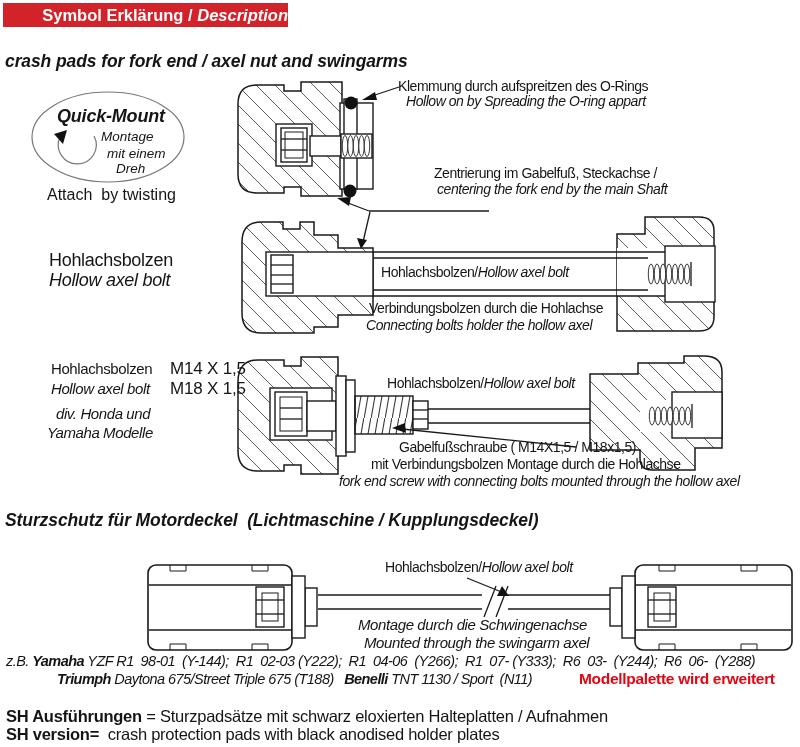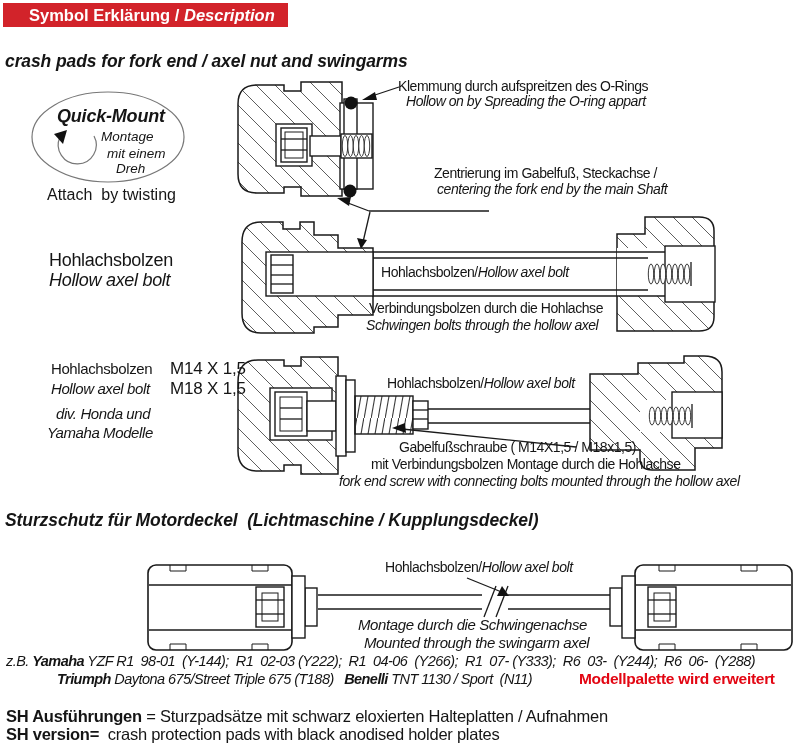--- a/index.html
+++ b/index.html
@@ -1,17 +1,17 @@
 <!DOCTYPE html>
 <html style="--red_bar: #d2232a; --red_note: #e30613;"><head>
 <meta charset="utf-8">
 <style>
   html,body{margin:0;padding:0;background:#fff;}
   .page{position:relative;width:800px;height:747px;background:#fff;overflow:hidden;
-        font-family:"Liberation Sans","DejaVu Sans",sans-serif;color:#151515;}
+        font-family:"Liberation Sans","DejaVu Sans",sans-serif;color:#151515;text-align:right;}
   #draw{position:absolute;left:0;top:0;}
   #draw line,#draw polyline{stroke:#1a1a1a;stroke-width:1.3;fill:none;}
   .hatched{fill:url(#hp);stroke:#1a1a1a;stroke-width:1.5;}
   .wt{fill:#fff;stroke:#1a1a1a;stroke-width:1.4;}
   .wt2{fill:#fff;stroke:#1a1a1a;stroke-width:1.6;}
   .w{fill:#fff;stroke:none;}
   .t{fill:none;stroke:#1a1a1a;stroke-width:1;}
   .tpr{fill:url(#tp);stroke:#1a1a1a;stroke-width:1.4;}
   .blk{fill:#111;stroke:none;}
   .th{fill:#fff;stroke:#222;stroke-width:0.9;}
@@ -185,21 +185,21 @@
 
   <div class="lbl ann" style="left:398px;top:79px">Klemmung durch aufspreitzen des O-Rings</div>
   <div class="lbl ann i" style="left:406px;top:94px">Hollow on by Spreading the O-ring appart</div>
   <div class="lbl ann" style="left:434px;top:166px">Zentrierung im Gabelfuß, Steckachse /</div>
   <div class="lbl ann i" style="left:437px;top:182px">centering the fork end by the main Shaft</div>
 
   <div class="lbl lab2" style="left:49px;top:250px">Hohlachsbolzen</div>
   <div class="lbl lab2 i" style="left:49px;top:270px">Hollow axel bolt</div>
   <div class="lbl ann" style="left:381px;top:265px"><span>Hohlachsbolzen/</span><span class="i">Hollow axel bolt</span></div>
   <div class="lbl ann" style="left:369px;top:301px">Verbindungsbolzen durch die Hohlachse</div>
-  <div class="lbl ann i" style="left:366px;top:318px">Schwingen bolts through the hollow axel</div>
+  <div class="lbl ann i" style="left:366px;top:318px">Connecting bolts holder the hollow axel</div>
 
   <div class="lbl lab3" style="left:51px;top:361px">Hohlachsbolzen</div>
   <div class="lbl spec" style="left:154px;top:359px">M14 X 1,5</div>
   <div class="lbl lab3 i" style="left:51px;top:381px">Hollow axel bolt</div>
   <div class="lbl spec" style="left:154px;top:379px">M18 X 1,5</div>
   <div class="lbl lab3 i" style="left:56px;top:406px">div. Honda und</div>
   <div class="lbl lab3 i" style="left:47px;top:425px">Yamaha Modelle</div>
   <div class="lbl ann" style="left:387px;top:376px"><span>Hohlachsbolzen/</span><span class="i">Hollow axel bolt</span></div>
   <div class="lbl ann" style="left:399px;top:440px">Gabelfußschraube ( M14X1,5 / M18x1,5)</div>
   <div class="lbl ann" style="left:371px;top:457px">mit Verbindungsbolzen Montage durch die Hohlachse</div>

